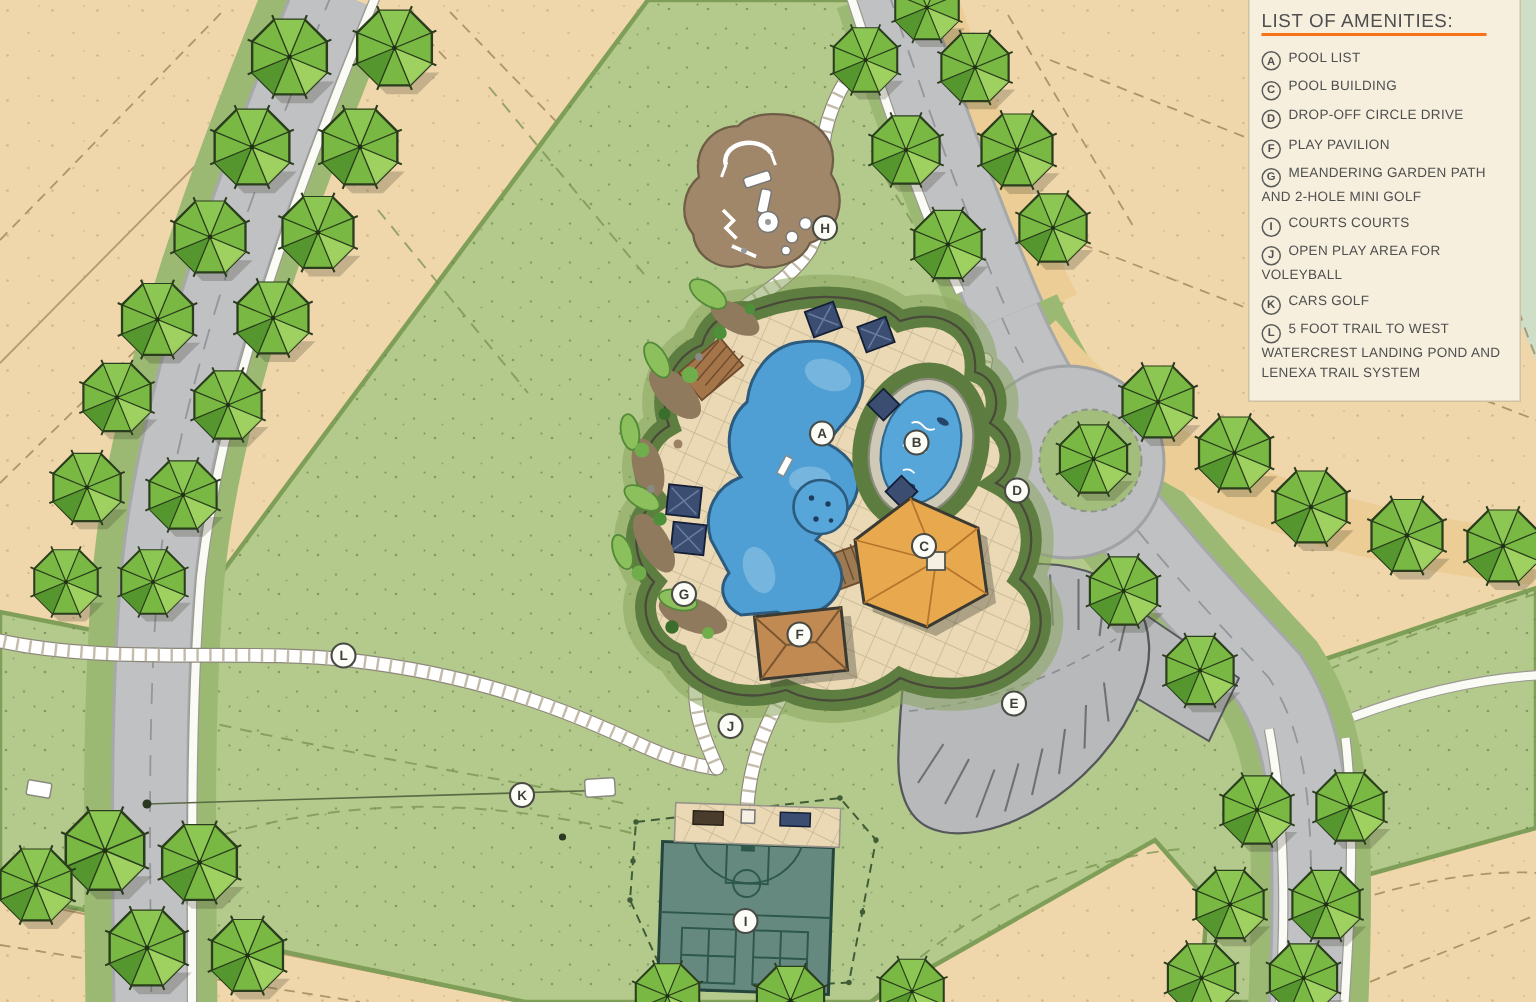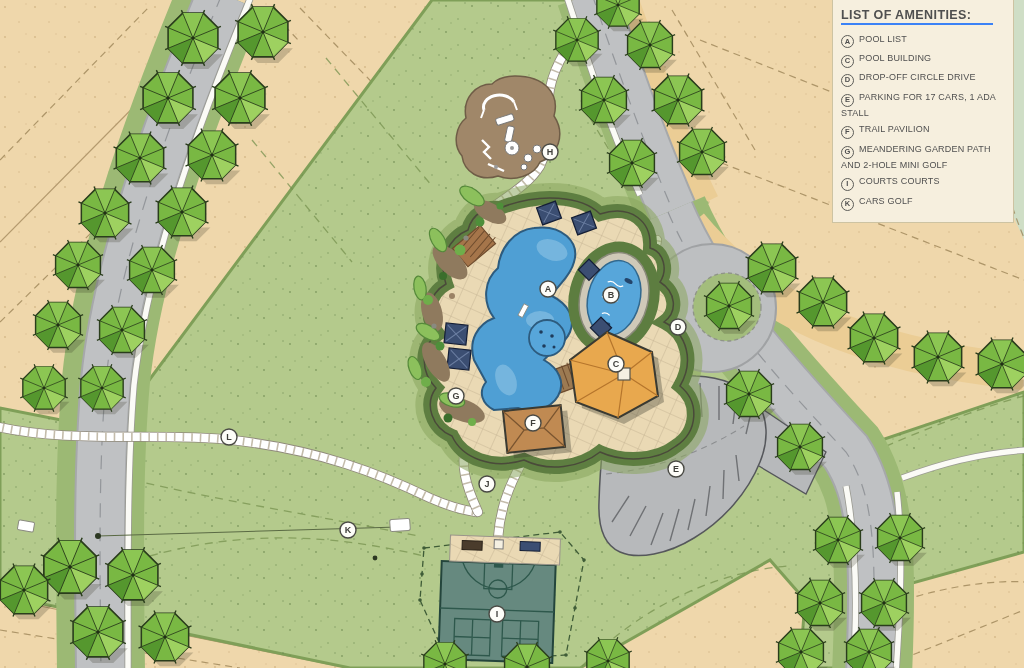--- a/index.html
+++ b/index.html
@@ -25,22 +25,22 @@
   .swc  {fill:none;stroke:#9a9a92;stroke-width:7}
   .sw   {fill:none;stroke:#fbfbf6;stroke-width:5.4}
   .lotline {stroke:#b49a6e;stroke-width:1.2;fill:none}
   .lotdash {stroke:#9c8457;stroke-width:1.2;fill:none;stroke-dasharray:7 5;opacity:.8}
   .parkdash{stroke:#77924f;stroke-width:1.3;fill:none;stroke-dasharray:8 6;opacity:.75}
 
   
   #legend{position:absolute;top:0;right:10px;width:182px;box-sizing:border-box;
           background:var(--legend_bg,#f6efde);border:1px solid #cdc3a2;border-top:none;
           padding:5px 8px 8px 8px;color:var(--text_gray,#4f4f4f);}
-  #legend .title{font-size:12.5px;font-weight:bold;letter-spacing:.4px;
-          border-bottom:2px solid #3b82f6;display:inline-block;padding:0 22px 1px 0;margin-bottom:4px;}
+  #legend .title{font-size:12.5px;font-weight:normal;letter-spacing:.4px;
+          border-bottom:2px solid #f97316;display:inline-block;padding:0 22px 1px 0;margin-bottom:4px;}
   #legend .item{font-size:9px;line-height:1.45;letter-spacing:.2px;margin:3.5px 0;}
   #legend .circ{display:inline-flex;width:11px;height:11px;border:1.2px solid #5c5c58;border-radius:50%;
           align-items:center;justify-content:center;font-size:7.5px;font-weight:bold;
           margin-right:5px;vertical-align:-2px;background:transparent;}
 </style>
 </head>
 <body>
 
 <div id="stage">
 <svg viewBox="0 0 1024 668" width="1024" height="668">
@@ -420,19 +420,20 @@
           <text text-anchor="middle" dominant-baseline="central" font-size="9" font-weight="bold" fill="#3f3f3a">L</text>
         </g>
       </g>
 </svg>
 
 <div id="legend">
   <div class="title">LIST OF AMENITIES:</div>
   <div class="item"><span class="circ">A</span><span>POOL LIST</span></div>
   <div class="item"><span class="circ">C</span><span>POOL BUILDING</span></div>
   <div class="item"><span class="circ">D</span><span>DROP-OFF CIRCLE DRIVE</span></div>
-  <div class="item"><span class="circ">E</span><span>PARKING FOR 17 CARS, 1 ADA STALL</span></div>
-  <div class="item"><span class="circ">F</span><span>TRAIL PAVILION</span></div>
+  <div class="item"><span class="circ">F</span><span>PLAY PAVILION</span></div>
   <div class="item"><span class="circ">G</span><span>MEANDERING GARDEN PATH AND 2-HOLE MINI GOLF</span></div>
   <div class="item"><span class="circ">I</span><span>COURTS COURTS</span></div>
+  <div class="item"><span class="circ">J</span><span>OPEN PLAY AREA FOR VOLEYBALL</span></div>
   <div class="item"><span class="circ">K</span><span>CARS GOLF</span></div>
+  <div class="item"><span class="circ">L</span><span>5 FOOT TRAIL TO WEST WATERCREST LANDING POND AND LENEXA TRAIL SYSTEM</span></div>
 </div>
 </div>
 
 </body></html>

